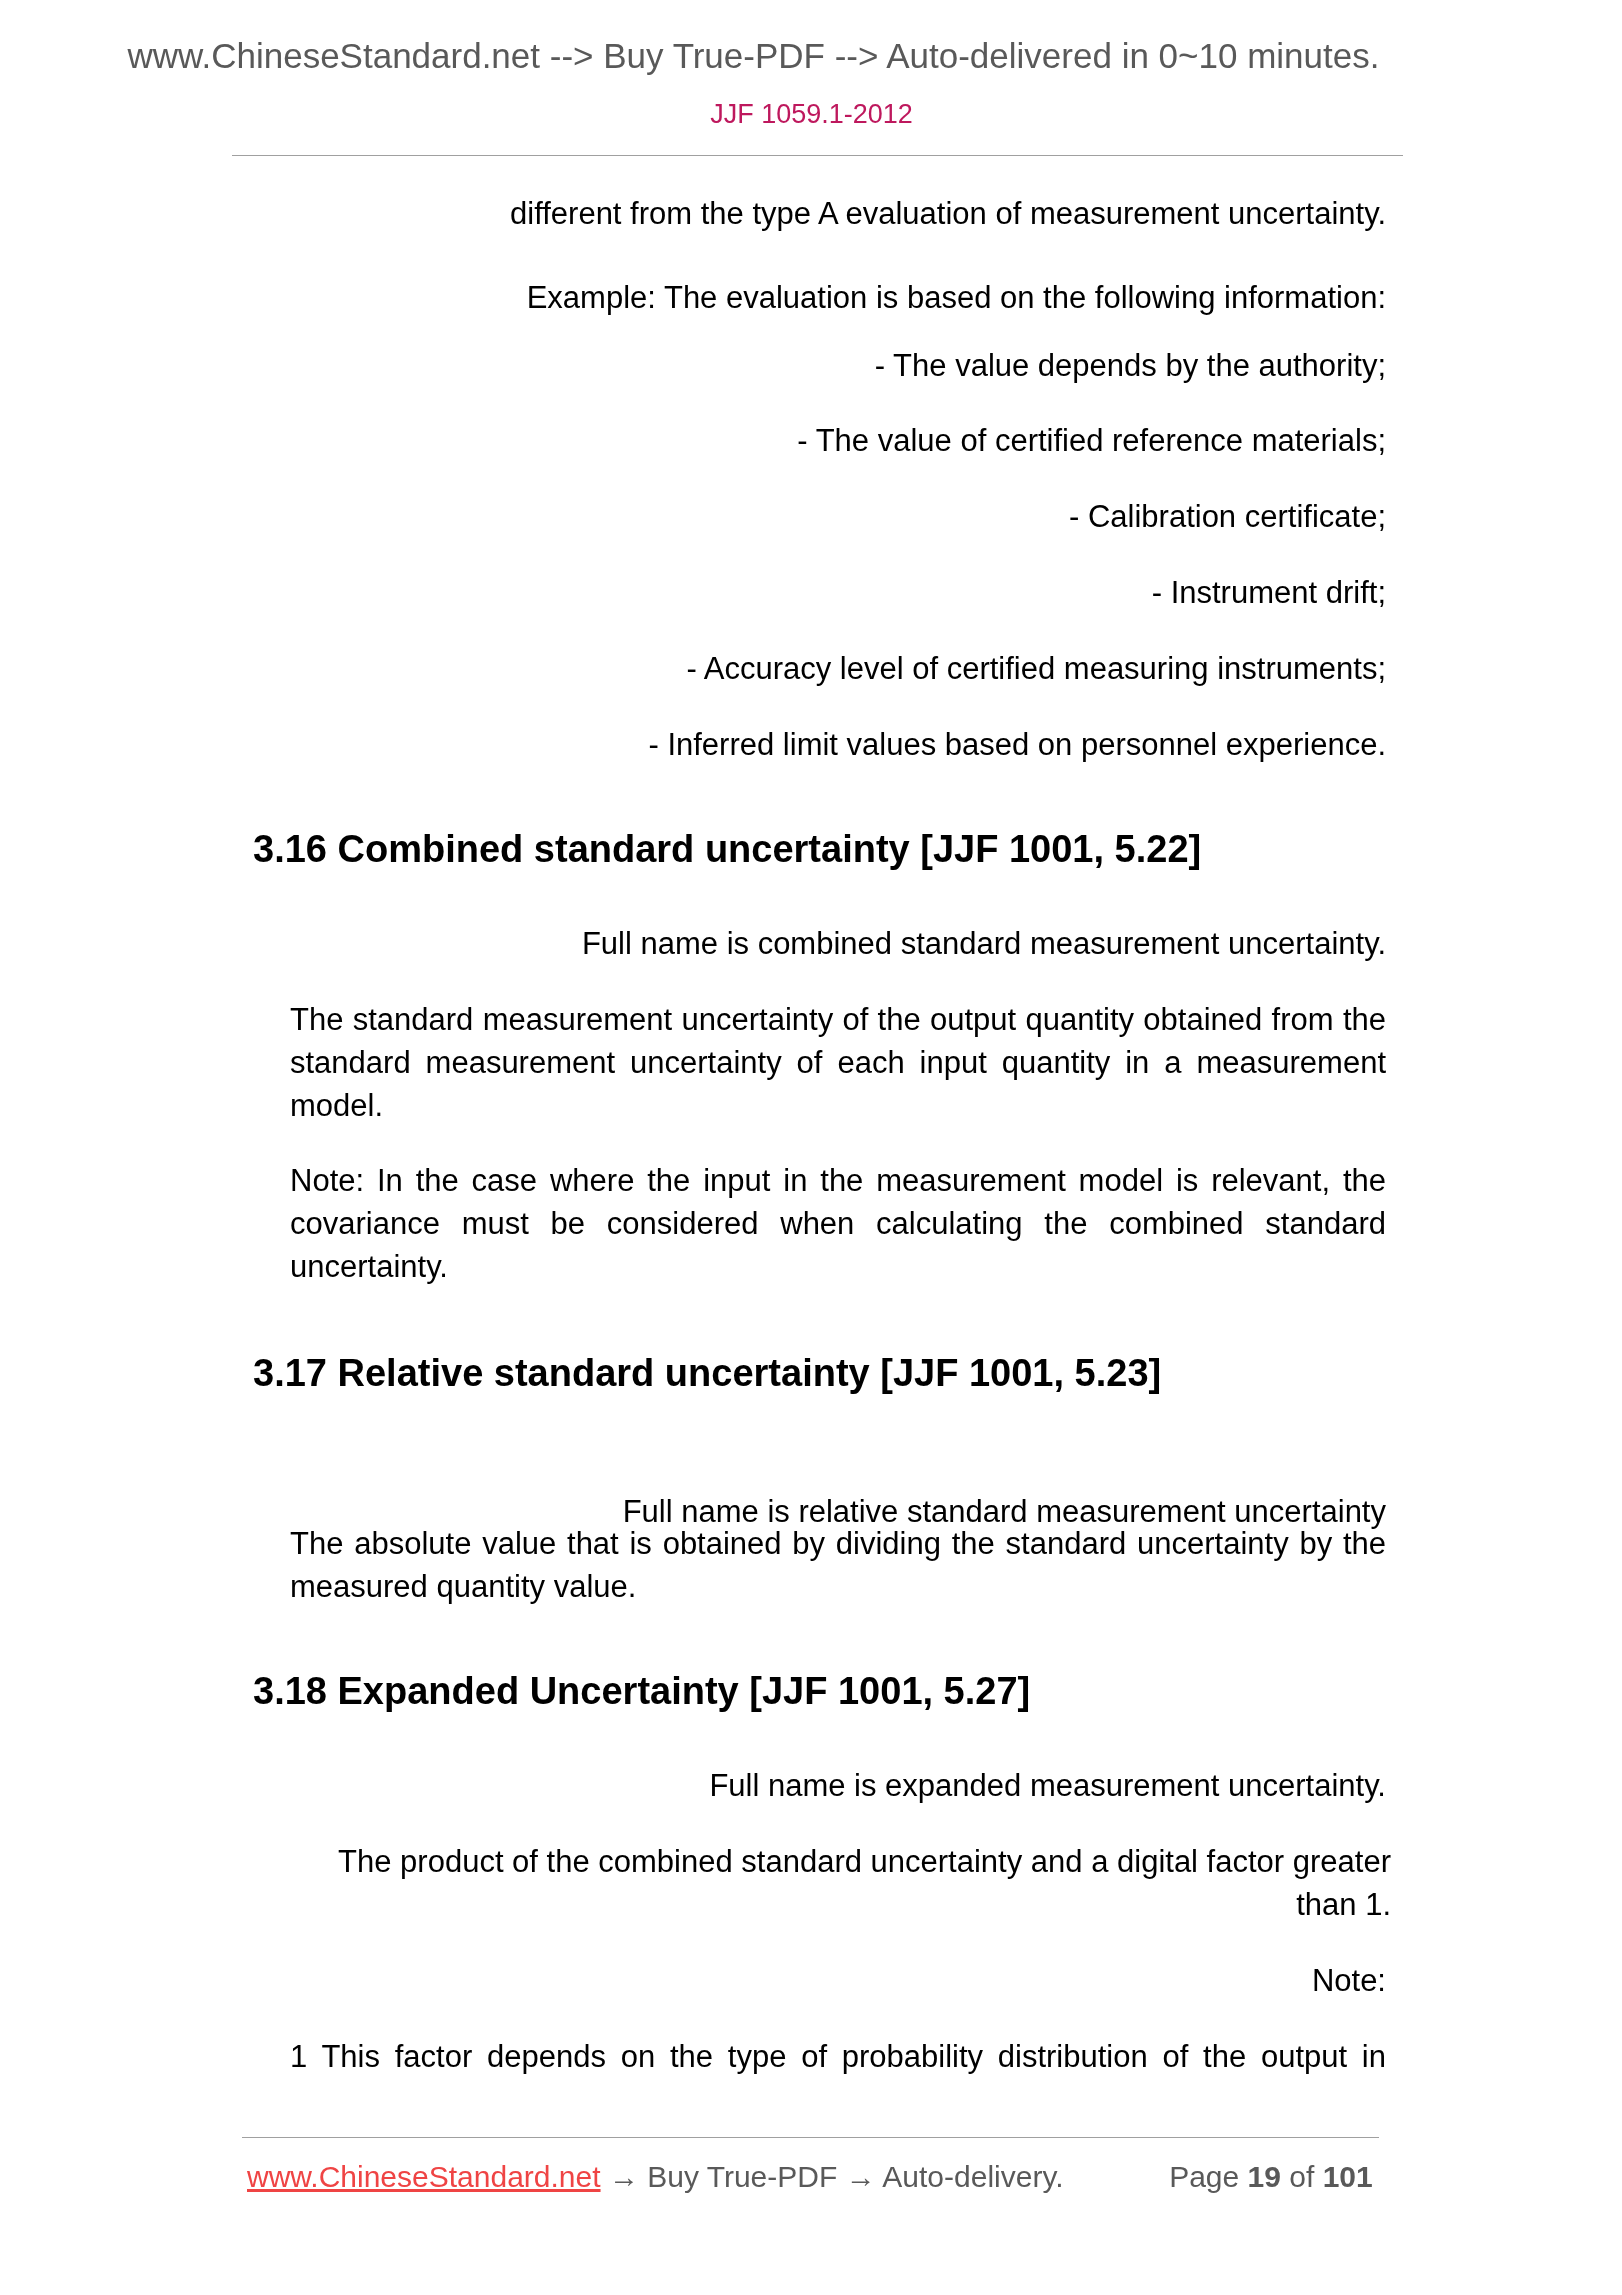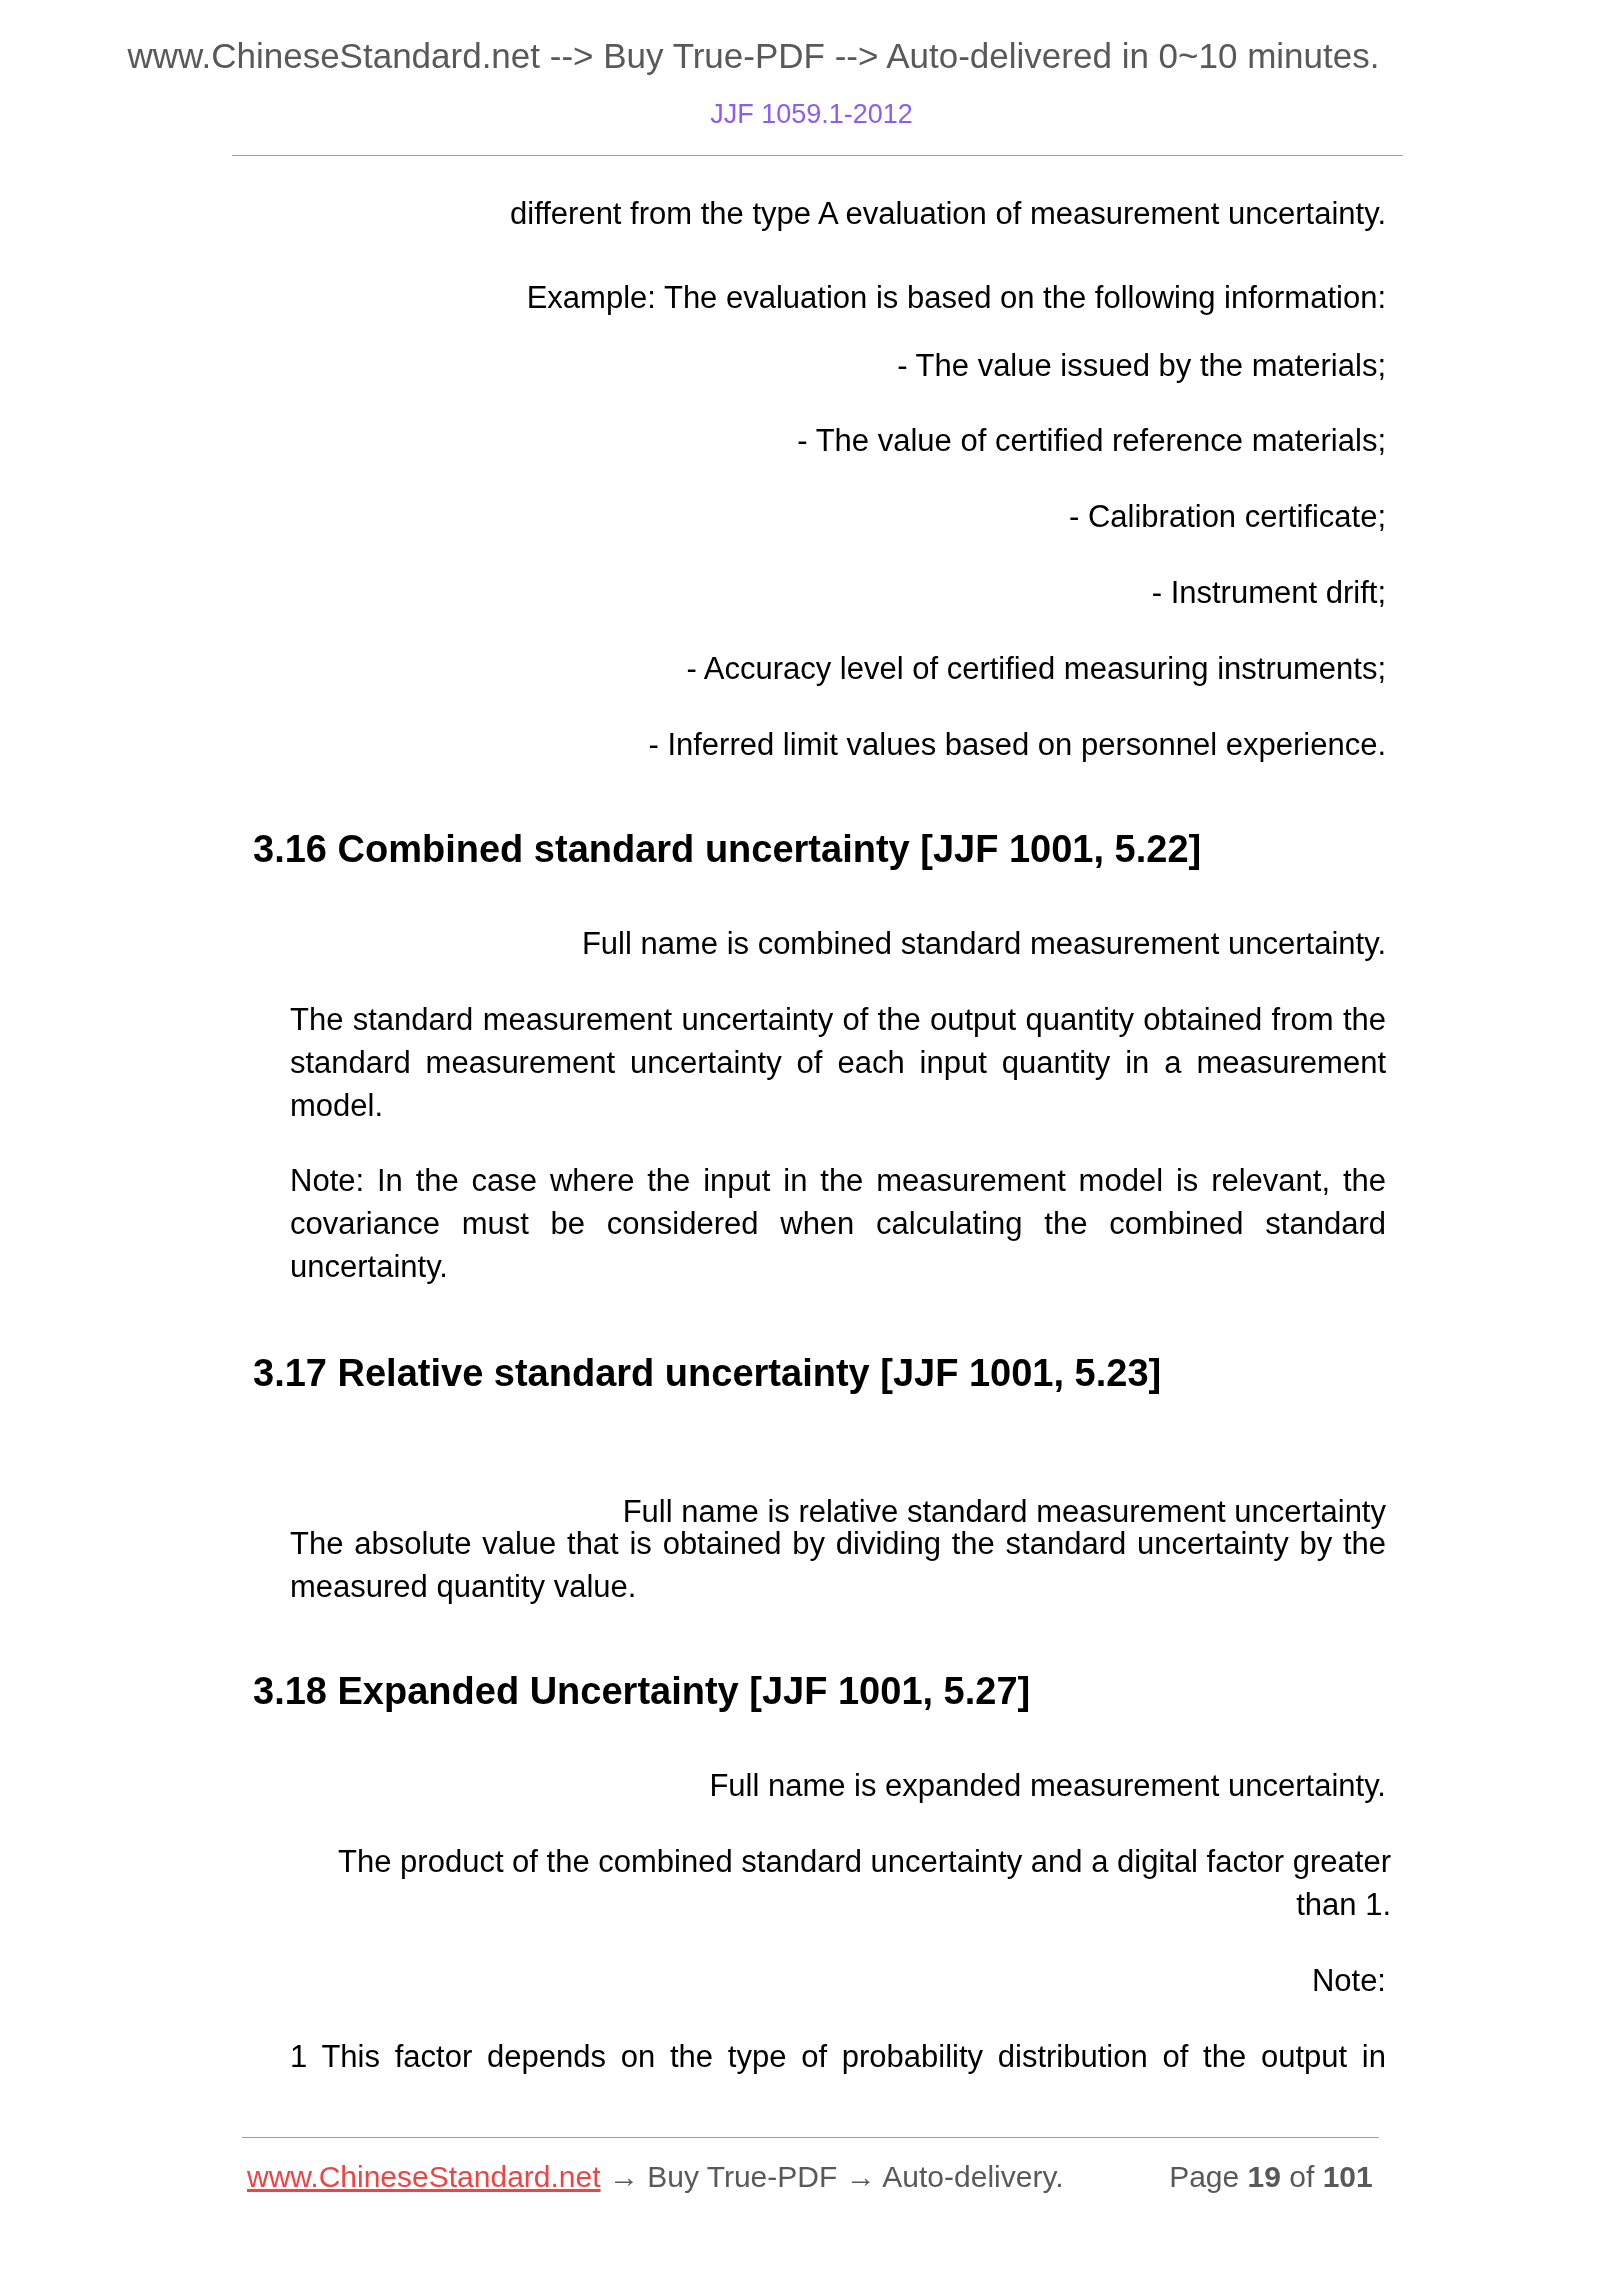--- a/index.html
+++ b/index.html
@@ -6,21 +6,21 @@
   body {
     width: 1623px; height: 2295px; position: relative; overflow: hidden;
     font-family: "Liberation Sans", sans-serif; color: #000;
   }
   .hdr-top {
     position: absolute; left: 0; width: 1507px; top: 35px;
     text-align: center; font-size: 35px; color: #595959; line-height: 42px;
   }
   .hdr-sub {
     position: absolute; left: 0; width: 1623px; top: 98px;
-    text-align: center; font-size: 27px; color: #8b5cf6; line-height: 33px;
+    text-align: center; font-size: 27px; color: #be185d; line-height: 33px;
   }
   .hdr-rule {
     position: absolute; left: 232px; width: 1171px; top: 155px;
     height: 0; border-top: 1.7px solid #a0a0a0;
   }
   .content { position: absolute; left: 0; top: 0; width: 1623px; }
   .p {
     position: absolute; left: 290px; width: 1096px;
     font-size: 31px; line-height: 43px; text-align: justify; margin: 0;
   }
@@ -45,21 +45,21 @@
 <body>
 
 <div class="hdr-top">www.ChineseStandard.net --&gt; Buy True-PDF --&gt; Auto-delivered in 0~10 minutes.</div>
 <div class="hdr-sub">JJF 1059.1-2012</div>
 <div class="hdr-rule"></div>
 
 <div class="content">
   <p class="p noj" style="top:192px">different from the type A evaluation of measurement uncertainty.</p>
   <p class="p noj" style="top:276px">Example: The evaluation is based on the following information:</p>
 
-  <p class="p noj" style="top:344px">- The value issued by the materials;</p>
+  <p class="p noj" style="top:344px">- The value depends by the authority;</p>
   <p class="p noj" style="top:419px">- The value of certified reference materials;</p>
   <p class="p noj" style="top:495px">- Calibration certificate;</p>
   <p class="p noj" style="top:571px">- Instrument drift;</p>
   <p class="p noj" style="top:647px">- Accuracy level of certified measuring instruments;</p>
   <p class="p noj" style="top:723px">- Inferred limit values based on personnel experience.</p>
 
   <h2 class="h" style="top:820px">3.16 Combined standard uncertainty [JJF 1001, 5.22]</h2>
   <p class="p noj" style="top:922px">Full name is combined standard measurement uncertainty.</p>
   <p class="p" style="top:998px">The standard measurement uncertainty of the output quantity obtained from the standard measurement uncertainty of each input quantity in a measurement model.</p>
   <p class="p" style="top:1159px">Note: In the case where the input in the measurement model is relevant, the covariance must be considered when calculating the combined standard uncertainty.</p>

